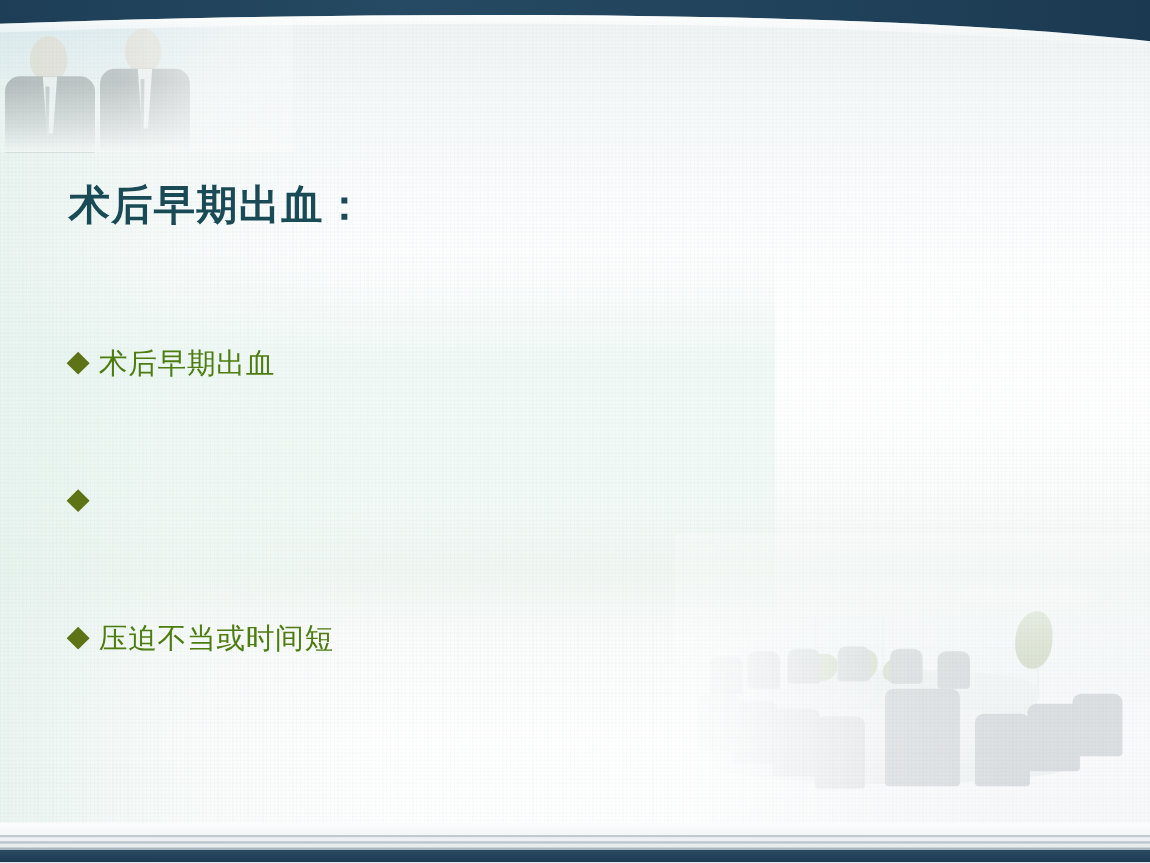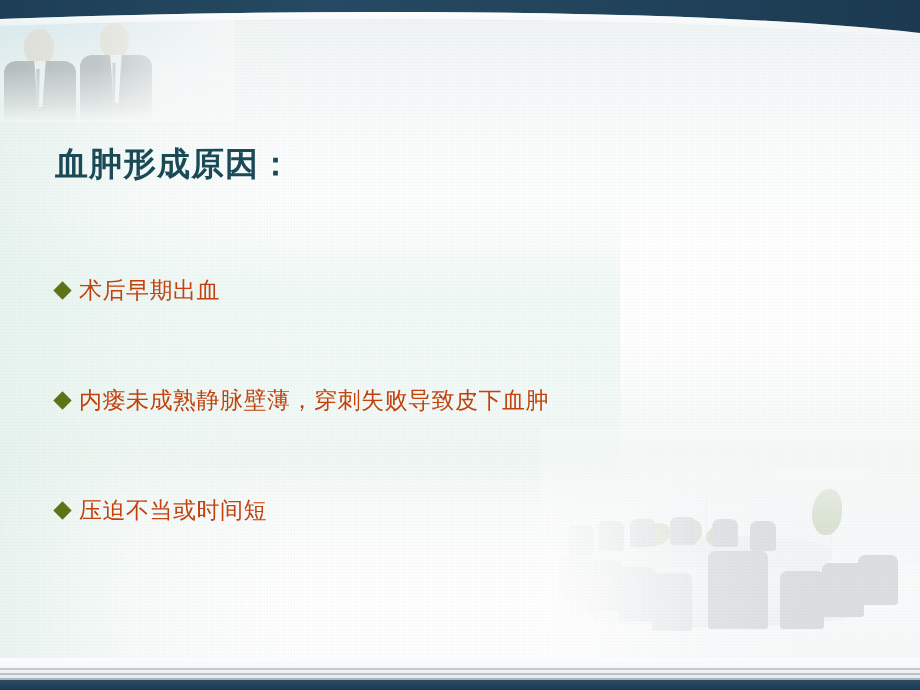--- a/index.html
+++ b/index.html
@@ -202,21 +202,21 @@
     width: 13px;
     height: 13px;
     margin-right: 10px;
     background: #5d7315;
     transform: rotate(45deg);
   }
   .bullet-text {
     font-size: 23px;
     line-height: 1.25;
     letter-spacing: .5px;
-    color: #c2410c;
+    color: #4d7c0f;
     white-space: nowrap;
   }
 
   
   .footer {
     position: absolute;
     left: 0; right: 0; bottom: 0;
     height: 32px;
   }
   .footer .f-gap   { position:absolute; left:0; right:0; top:0;  height:10px; background: linear-gradient(180deg,#fbfcfd 0%, #f3f6f7 100%); }
@@ -316,30 +316,29 @@
         <linearGradient id="sheenGrad" x1="0" y1="0" x2="0" y2="1">
           <stop offset="0" stop-color="#ffffff" stop-opacity="0.85"></stop>
           <stop offset="1" stop-color="#ffffff" stop-opacity="0"></stop>
         </linearGradient>
       </defs>
       <path d="M0,0 H920 V33 C700,8 300,8 0,19 Z" fill="url(#navyGrad)"></path>
       <path d="M0,19 C300,8 700,8 920,33 L920,40 C700,15 300,15 0,26 Z" fill="url(#sheenGrad)"></path>
     </svg>
   </div>
 
-  <h1 class="title">血肿形成原因：</h1>
+  <h1 class="title">术后早期出血：</h1>
 
   <div class="bullets">
     <div class="bullet-row">
       <span class="bullet-mark"></span>
       <span class="bullet-text">术后早期出血</span>
     </div>
     <div class="bullet-row">
       <span class="bullet-mark"></span>
-      <span class="bullet-text">内瘘未成熟静脉壁薄，穿刺失败导致皮下血肿</span>
     </div>
     <div class="bullet-row">
       <span class="bullet-mark"></span>
       <span class="bullet-text">压迫不当或时间短</span>
     </div>
   </div>
 
   <div class="footer">
     <div class="f-gap"></div>
     <div class="f-line1"></div>

